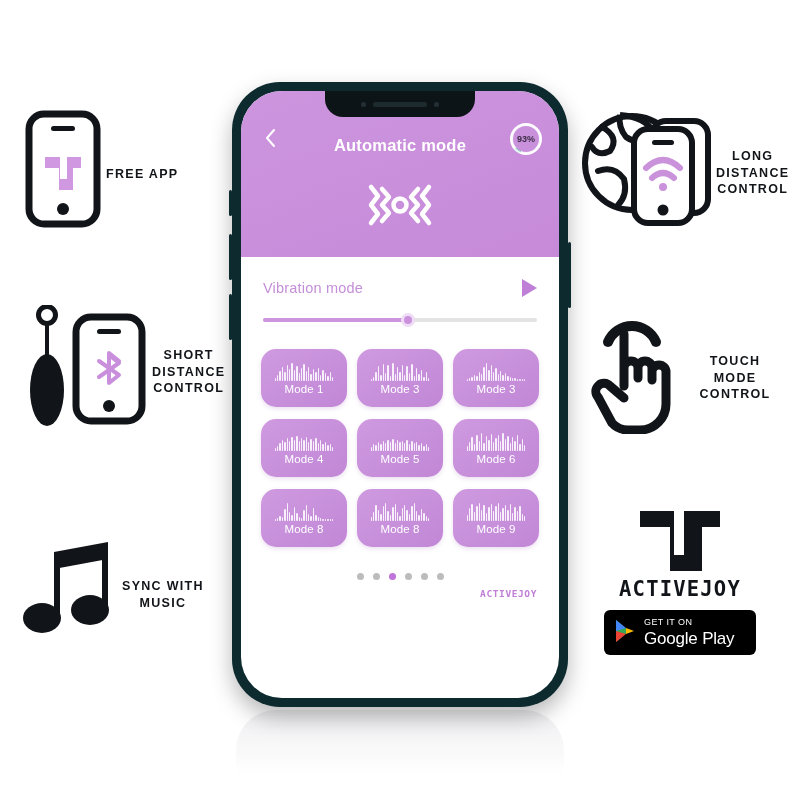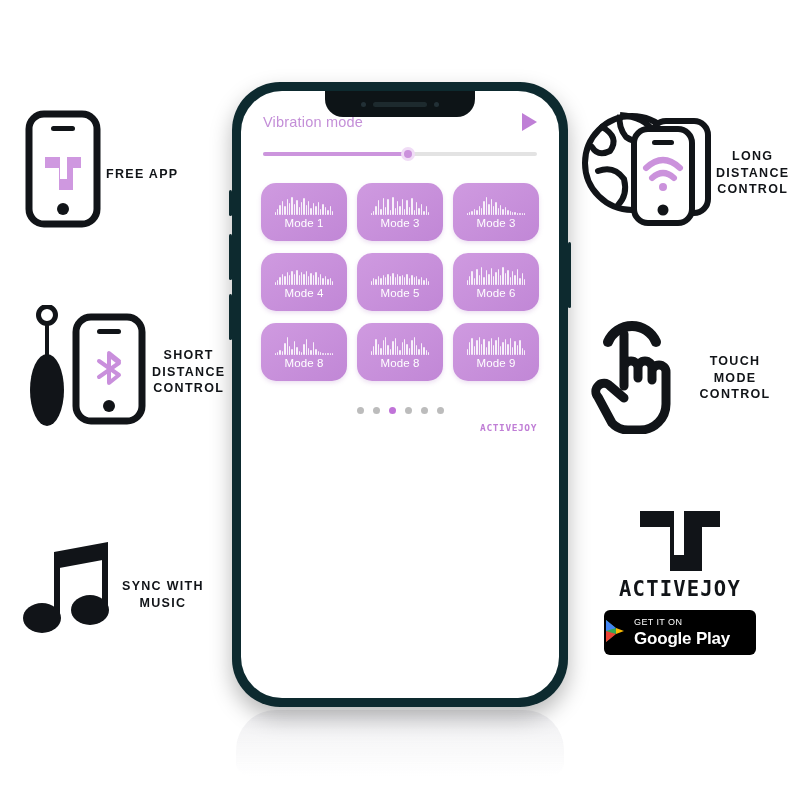--- a/index.html
+++ b/index.html
@@ -46,26 +46,26 @@
     font-family: "DejaVu Sans Mono", monospace;
     font-size: 20.5px; font-weight: bold;
     letter-spacing: 1.2px; color: #111418;
     margin-top: 2px;
   }
   .store-badge {
     width: 152px; height: 45px;
     background: #000; border-radius: 6px;
     margin-top: 9px;
     display: flex; align-items: center; gap: 8px;
-    padding: 0 0;
+    padding: 0 10px;
     color: #fff;
   }
   .store-badge .txt { display: flex; flex-direction: column; line-height: 1; }
   .store-badge .small { font-size: 9px; letter-spacing: .4px; }
-  .store-badge .big { font-size: 17px; font-weight: bold; margin-top: 3px; letter-spacing: -.2px; }
+  .store-badge .big { font-size: 17px; font-weight: normal; margin-top: 3px; letter-spacing: -.2px; }
 
   
   #phone-wrap { position: absolute; left: 232px; top: 82px; width: 336px; height: 625px; }
   #phone-frame {
     position: absolute; left: 0; top: 0;
     width: 336px; height: 625px;
     background: #0d2a2f;
     border-radius: 48px;
     box-shadow: 0 10px 22px rgba(0,0,0,.28);
   }
@@ -295,20 +295,42 @@
       <div class="side-btn" id="sb3"></div>
       <div id="sb-right"></div>
 
       <div id="phone-screen">
         <div id="notch">
           <span class="cam"></span>
           <span class="slit"></span>
           <span class="cam"></span>
         </div>
 
+        <div id="app-header">
+          <div id="back-btn">
+            <svg width="12" height="20" viewBox="0 0 12 20">
+              <path d="M10 2 L3 10 L10 18" fill="none" stroke="#fff" stroke-width="2" stroke-linecap="round" stroke-linejoin="round"></path>
+            </svg>
+          </div>
+          <div id="app-title">Automatic mode</div>
+          <div id="battery-ring">
+            <div class="inner">93%</div>
+          </div>
+          <div id="vib-glyph">
+            <svg width="74" height="52" viewBox="0 0 74 52">
+              <g fill="none" stroke="#fff" stroke-width="4.5" stroke-linecap="round" stroke-linejoin="round">
+                <path d="M8 8 L15 17 L8 26 L15 35 L8 44"></path>
+                <path d="M19 10 L26 18 L19 26 L26 34 L19 42"></path>
+                <path d="M66 8 L59 17 L66 26 L59 35 L66 44"></path>
+                <path d="M55 10 L48 18 L55 26 L48 34 L55 42"></path>
+                <circle cx="37" cy="26" r="6.5"></circle>
+              </g>
+            </svg>
+          </div>
+        </div>
 
         <div id="vib-row">
           <div id="vib-label-line">
             <span id="vib-label">Vibration mode</span>
             <span id="play-btn"></span>
           </div>
           <div id="slider">
             <div class="track"></div>
             <div class="fill" style="width: 53%;"></div>
             <div class="knob" style="left: 53%;"></div>

